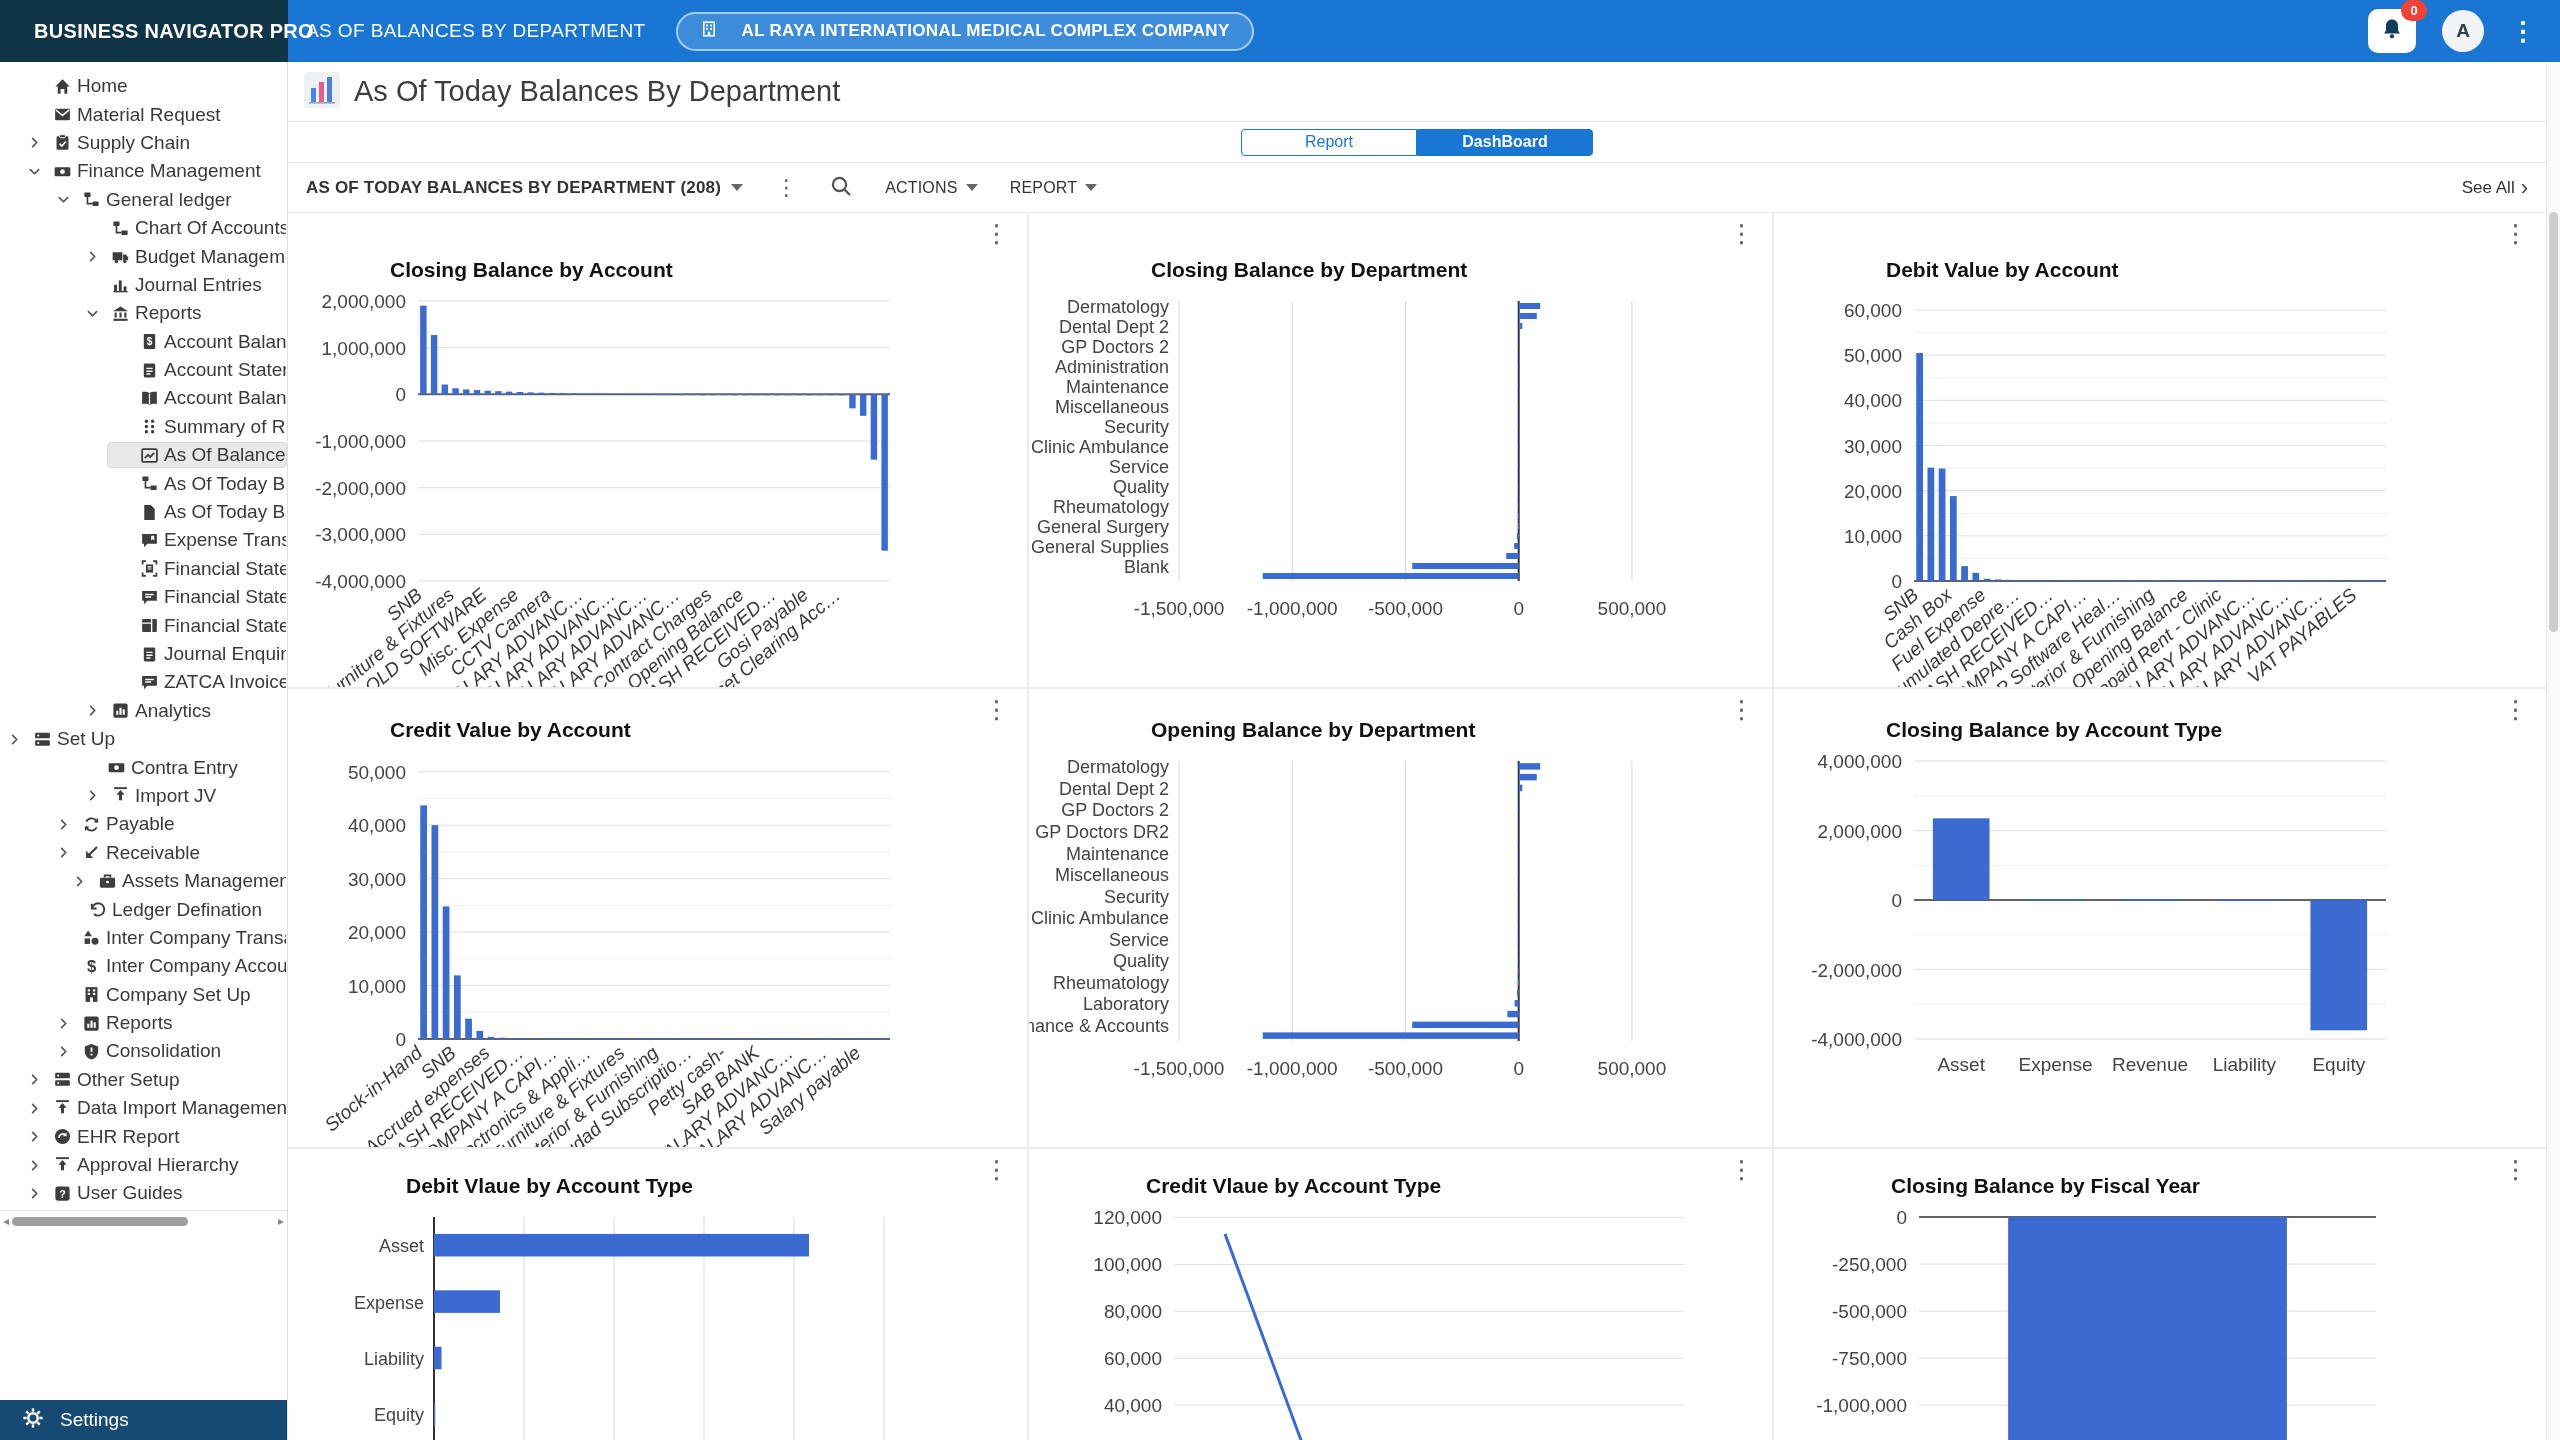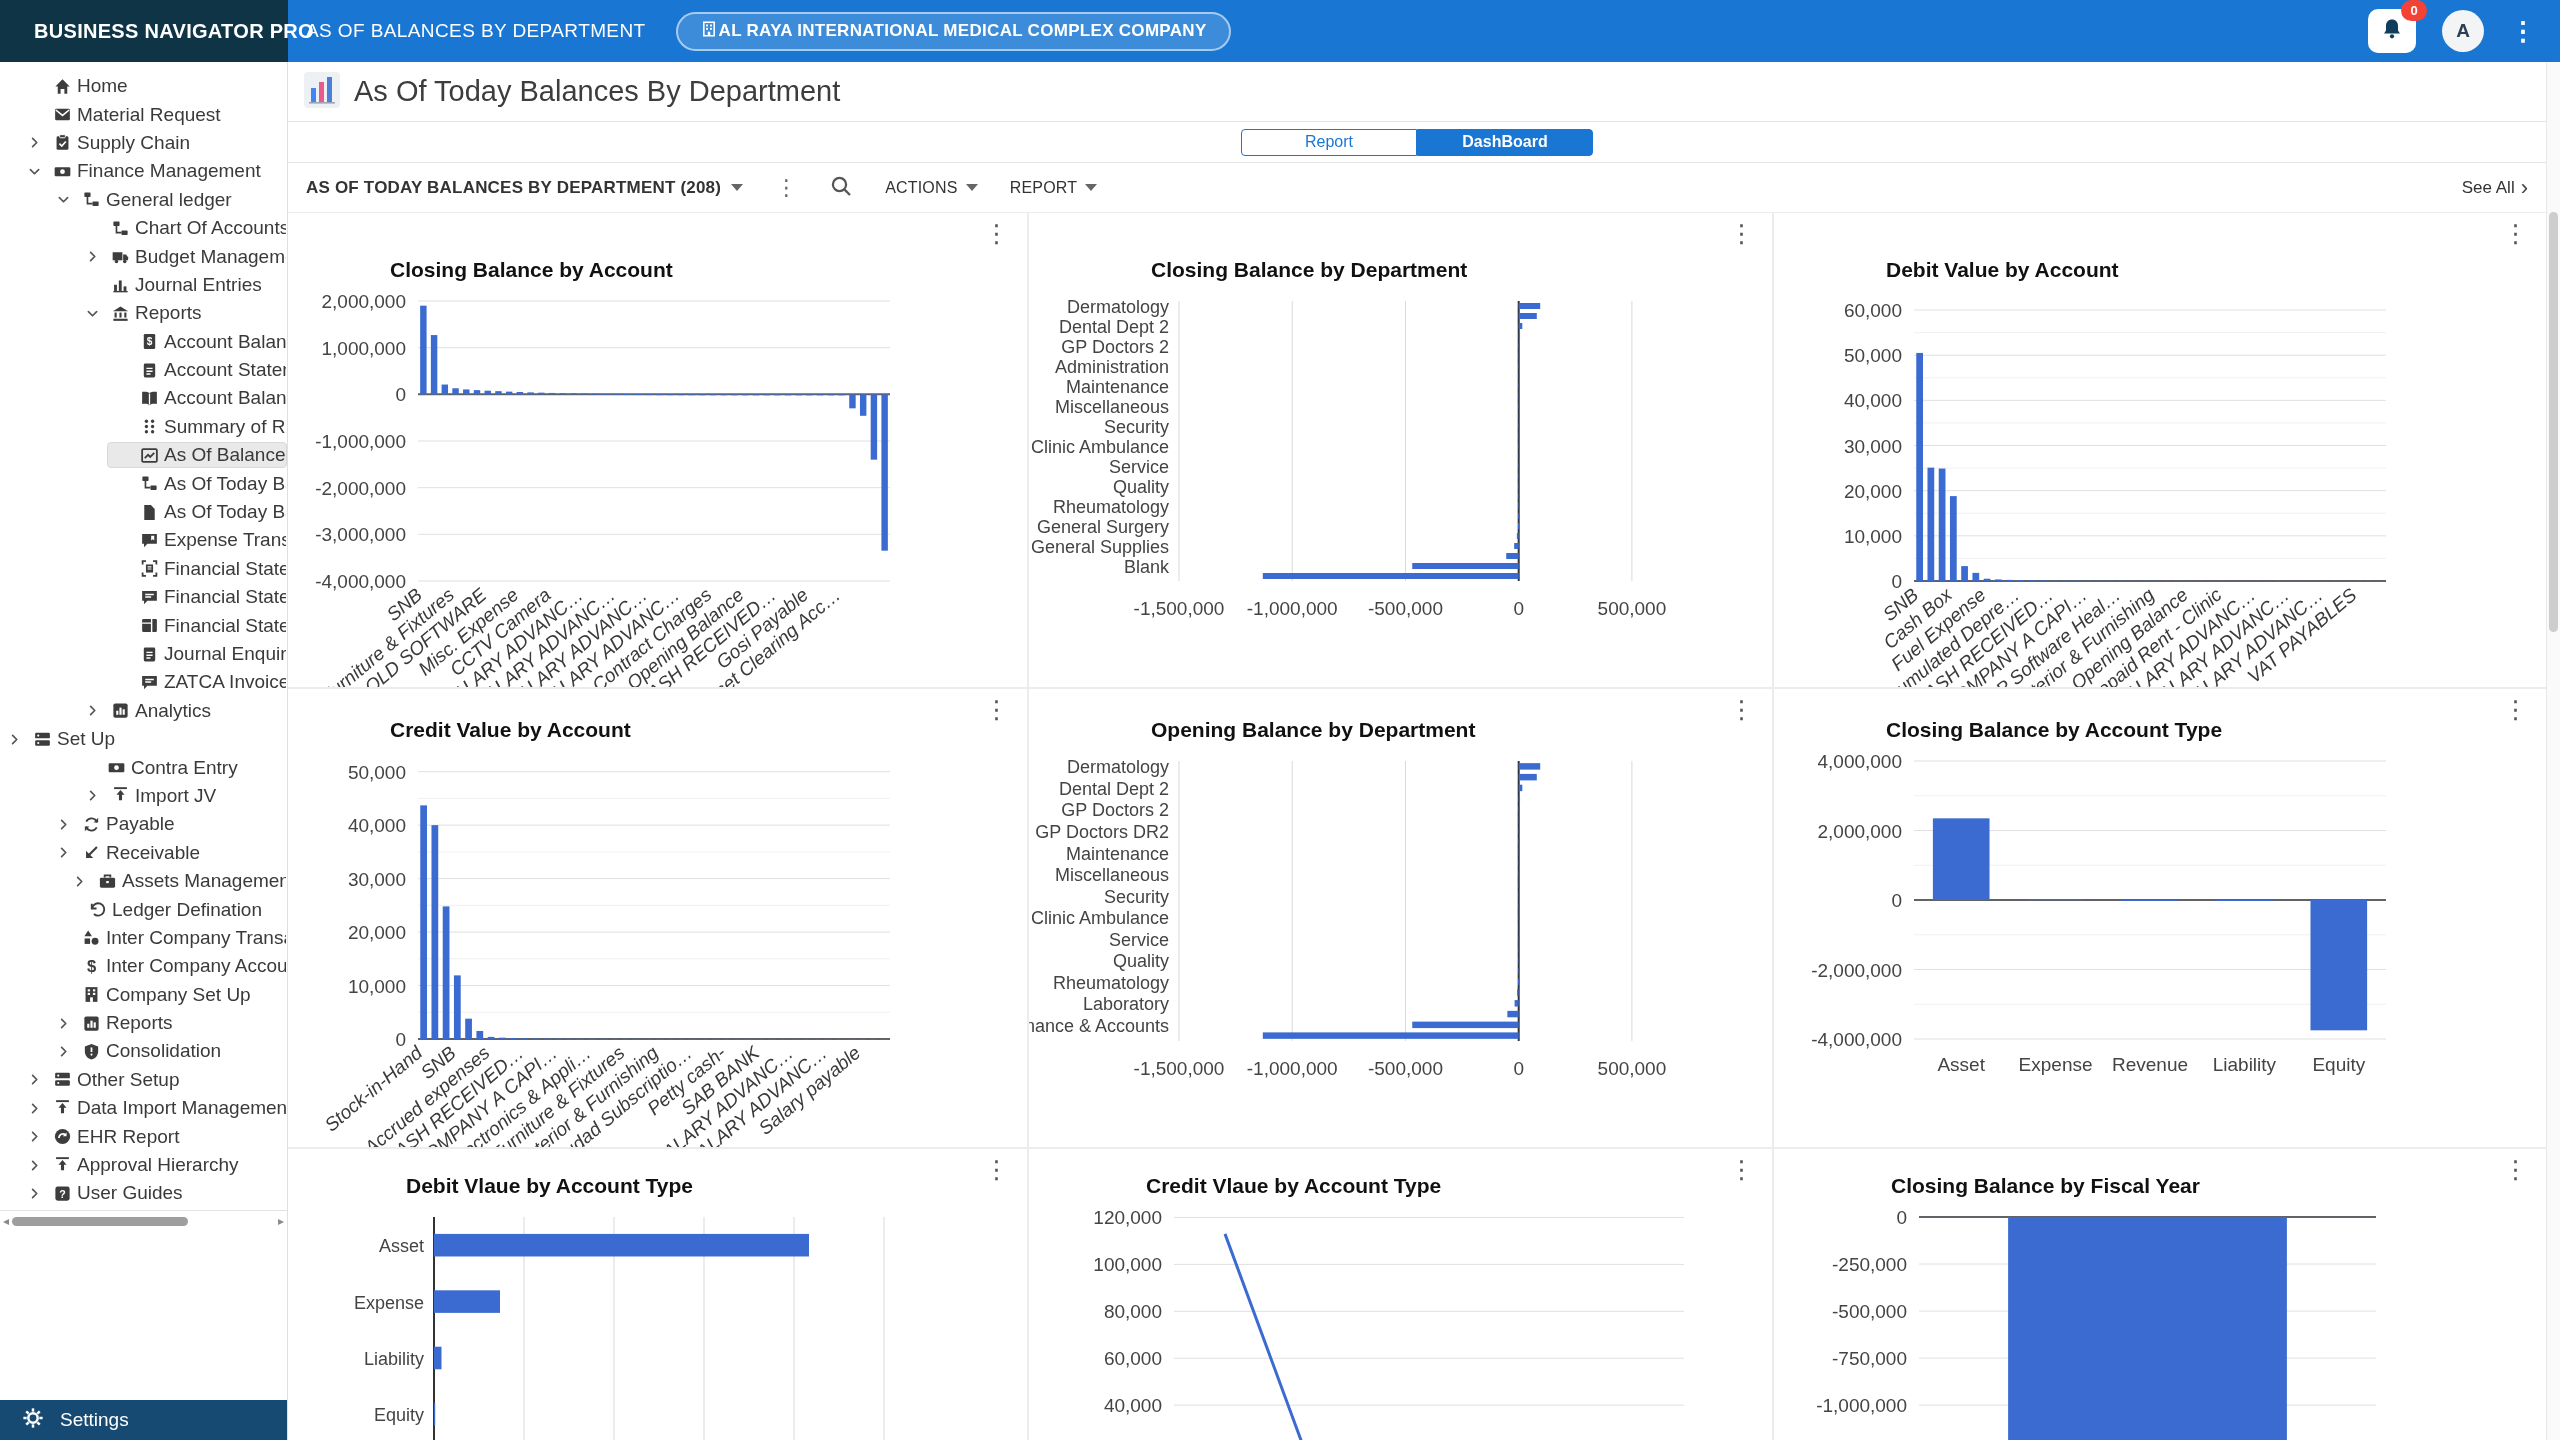--- a/index.html
+++ b/index.html
@@ -8,21 +8,21 @@
   svg text{font-family:"Liberation Sans",sans-serif}
 
   
   .topbar{height:62px;display:flex;background:#1976d2;color:#fff}
   .brand{width:288px;flex:none;background:#0e3446;display:flex;align-items:center;gap:16px;padding:0 18px}
   .burger{width:26px;display:flex;flex-direction:column;gap:5px;cursor:pointer}
   .burger span{height:3px;background:#fff;border-radius:2px}
   .brand-name{font-size:20px;font-weight:bold;letter-spacing:.3px;white-space:nowrap}
   .topbar-main{flex:1;display:flex;align-items:center;gap:30px;padding:0 18px;min-width:0}
   .tb-title{font-size:19px;letter-spacing:.4px;white-space:nowrap}
-  .company-pill{display:flex;align-items:center;gap:1px;background:rgba(255,255,255,.16);
+  .company-pill{display:flex;align-items:center;gap:24px;background:rgba(255,255,255,.16);
     border:2px solid rgba(255,255,255,.55);border-radius:20px;padding:6px 22px;color:#fff;
     font-weight:bold;font-size:17px;letter-spacing:.3px;white-space:nowrap;cursor:pointer}
   .topbar-right{margin-left:auto;display:flex;align-items:center;gap:26px;padding-right:6px}
   .bell-btn{position:relative;width:48px;height:44px;background:#fff;border-radius:10px;
     display:flex;align-items:center;justify-content:center;cursor:pointer}
   .badge{position:absolute;top:-9px;right:-11px;background:#f44336;color:#fff;border-radius:11px;
     min-width:26px;height:21px;font-size:13px;font-weight:bold;display:flex;align-items:center;justify-content:center;padding:0 7px}
   .avatar{width:42px;height:42px;border-radius:50%;background:#f2f4f5;color:#2c3e50;font-weight:bold;
     display:flex;align-items:center;justify-content:center;font-size:19px;cursor:pointer}
   .kebab-top{color:#fff;font-size:26px;font-weight:bold;cursor:pointer;line-height:1}

